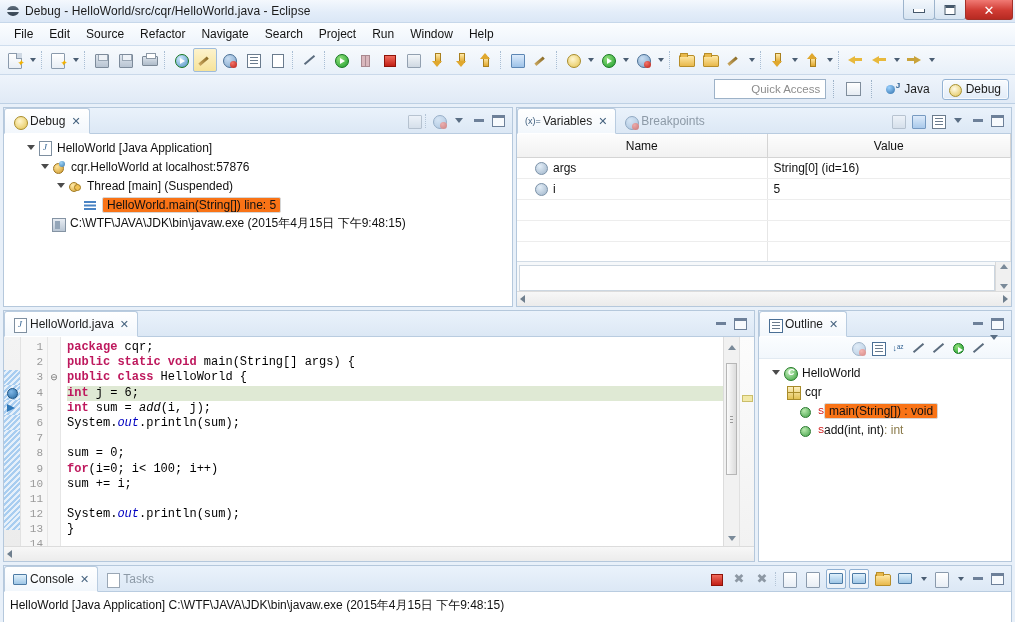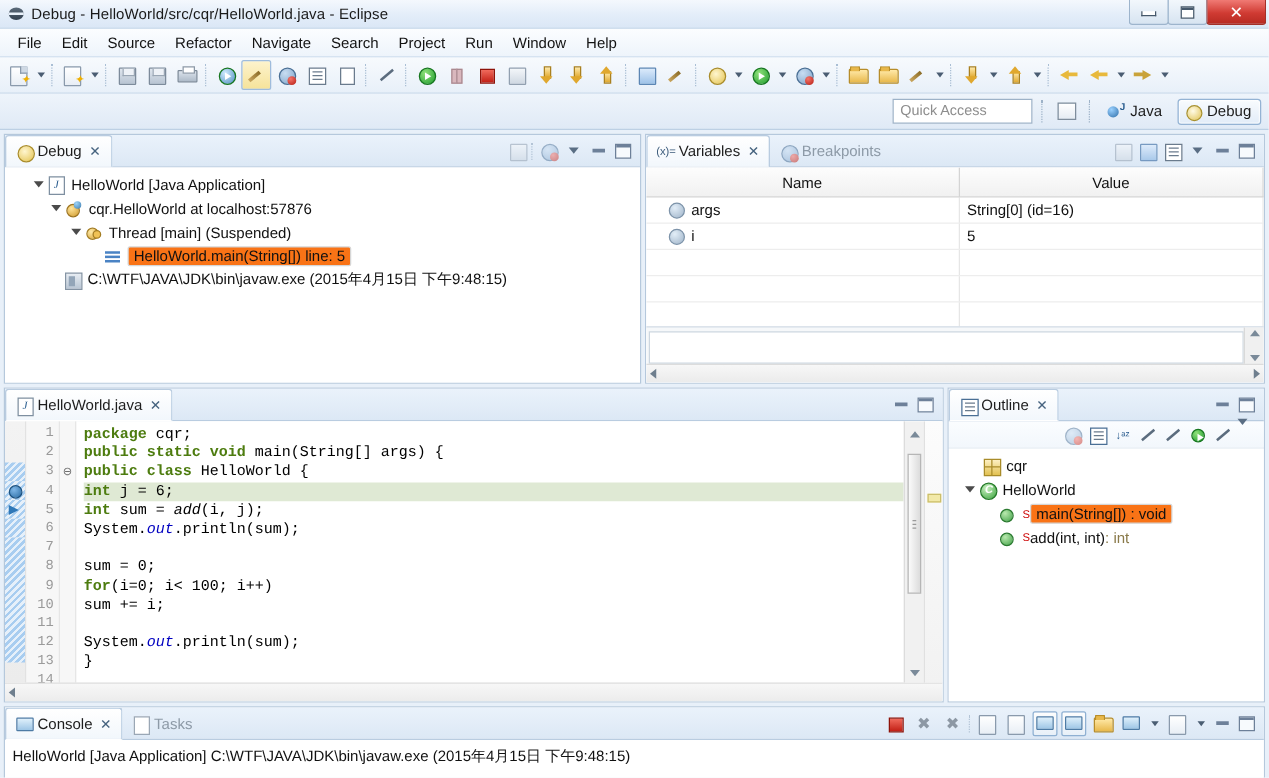--- a/index.html
+++ b/index.html
@@ -154,21 +154,21 @@
   .ic-pilcrow{position:absolute;left:3px;top:2px;width:10px;height:12px;border:1px solid #6a7b8d;background:#fff;}
   .ic-list{position:absolute;left:2px;top:2px;width:12px;height:12px;background:#fff;border:1px solid #6a7b8d;}
   .ic-list::after{content:"";position:absolute;left:2px;top:2px;right:2px;height:1px;background:#6a7b8d;box-shadow:0 3px 0 #6a7b8d,0 6px 0 #6a7b8d;}
 
   
   .qarow {
     height: 28px;
     background: linear-gradient(180deg,#eef4fb,#e0eaf6);
     border-bottom: 1px solid #bdd0e4;
     display: flex; align-items: center; justify-content: flex-end;
-    padding-right: 6px; gap: 4px;
+    padding-right: 6px; gap: 4px; text-align: right;
   }
   .qa-input {
     width: 100px; height: 18px;
     background: #fff; border: 1px solid #9db2c8;
     font-size: 11.5px; color: #8d8d8d;
     padding: 0 5px; line-height: 18px;
   }
   .persp-sep { width:1px;height:18px;border-left:1px dotted #9db2c8; margin:0 3px;}
   .persp-open {
     width: 22px;height:20px;display:flex;align-items:center;justify-content:center;
@@ -288,21 +288,21 @@
   .ed-markers{width:16px;background:linear-gradient(180deg,#f3f3f3,#ececec);border-right:1px solid #e2e2e2;position:relative;}
   .ed-gutter{width:26px;background:#f7f7f7;border-right:1px solid #e6e6e6;text-align:right;
     font-family:"Liberation Mono", monospace;font-size:11px;color:#9a9a9a;padding-top:3px;}
   .ed-gutter div{height:15.2px;line-height:15.2px;padding-right:4px;}
   .ed-fold{width:12px;background:#f7f7f7;border-right:1px solid #e6e6e6;padding-top:3px;}
   .ed-fold div{height:15.2px;line-height:15.2px;text-align:center;font-size:9px;color:#6f6f6f;}
   .ed-code{flex:1;padding:3px 0 0 6px;font-family:"Liberation Mono", monospace;font-size:12px;
     color:#000;overflow:hidden;position:relative;}
   .ed-code .ln{height:15.2px;line-height:15.2px;white-space:pre;}
   .ed-code .ln.current{background:#dfe9d4;}
-  .kw{color:#4d7c0f;font-weight:bold;}
+  .kw{color:#be185d;font-weight:bold;}
   .mth{color:#000;font-style:italic;}
   .fld{color:#0000c0;font-style:italic;}
   .ed-vscroll{width:15px;background:#f1f1f1;border-left:1px solid #dcdcdc;position:relative;}
   .ed-thumb{position:absolute;left:2px;right:2px;top:26px;height:110px;background:linear-gradient(90deg,#fbfbfb,#dcdcdc);border:1px solid #b6b6b6;}
   .ed-thumb::after{content:"";position:absolute;left:3px;right:3px;top:50%;height:1px;background:#9a9a9a;box-shadow:0 -3px 0 #9a9a9a,0 3px 0 #9a9a9a;}
   .ed-ov{width:14px;background:linear-gradient(180deg,#fcfcfc,#f2f2f2);border-left:1px solid #e0e0e0;position:relative;}
   .ov-mark{position:absolute;left:2px;width:9px;height:5px;background:#f2e9a8;border:1px solid #cbbe6a;}
   .ed-hscroll{height:14px;background:linear-gradient(180deg,#f7f7f7,#ececec);border-top:1px solid #dcdcdc;display:flex;align-items:center;padding:0 3px;}
   .mk-bp{position:absolute;left:1px;width:14px;height:14px;}
   .mk-bp .circ{position:absolute;left:2px;top:3px;width:9px;height:9px;border-radius:50%;background:radial-gradient(circle at 35% 30%,#7fb7e8,#2b6ca3);border:1px solid #1d5382;}
@@ -899,32 +899,32 @@
           <div class="ol-ic">
               <span class="ico">
                 <i class="ic-slash"></i>
               </span>
             </div>
           <div class="ol-ic vtri"></div>
         </div>
 
         <div class="panel-body">
           <div class="ol-tree">
-            <div class="trow" style="padding-left:22px">
-              <span class="ticon">
-                  <i class="oi-pkg"></i>
-                </span>
-              <span>cqr</span>
-            </div>
             <div class="trow" style="padding-left:6px">
               <span class="tw exp"></span>
               <span class="ticon">
                   <i class="oi-cls"></i>
                 </span>
               <span>HelloWorld</span>
+            </div>
+            <div class="trow" style="padding-left:22px">
+              <span class="ticon">
+                  <i class="oi-pkg"></i>
+                </span>
+              <span>cqr</span>
             </div>
             <div class="trow" style="padding-left:34px">
               <span class="ticon">
                   <i class="oi-mth"></i>
                 </span>
               <span class="sup-s">S</span>
               <span class="sel-box">main(String[]) : void</span>
             </div>
             <div class="trow" style="padding-left:34px">
               <span class="ticon">

